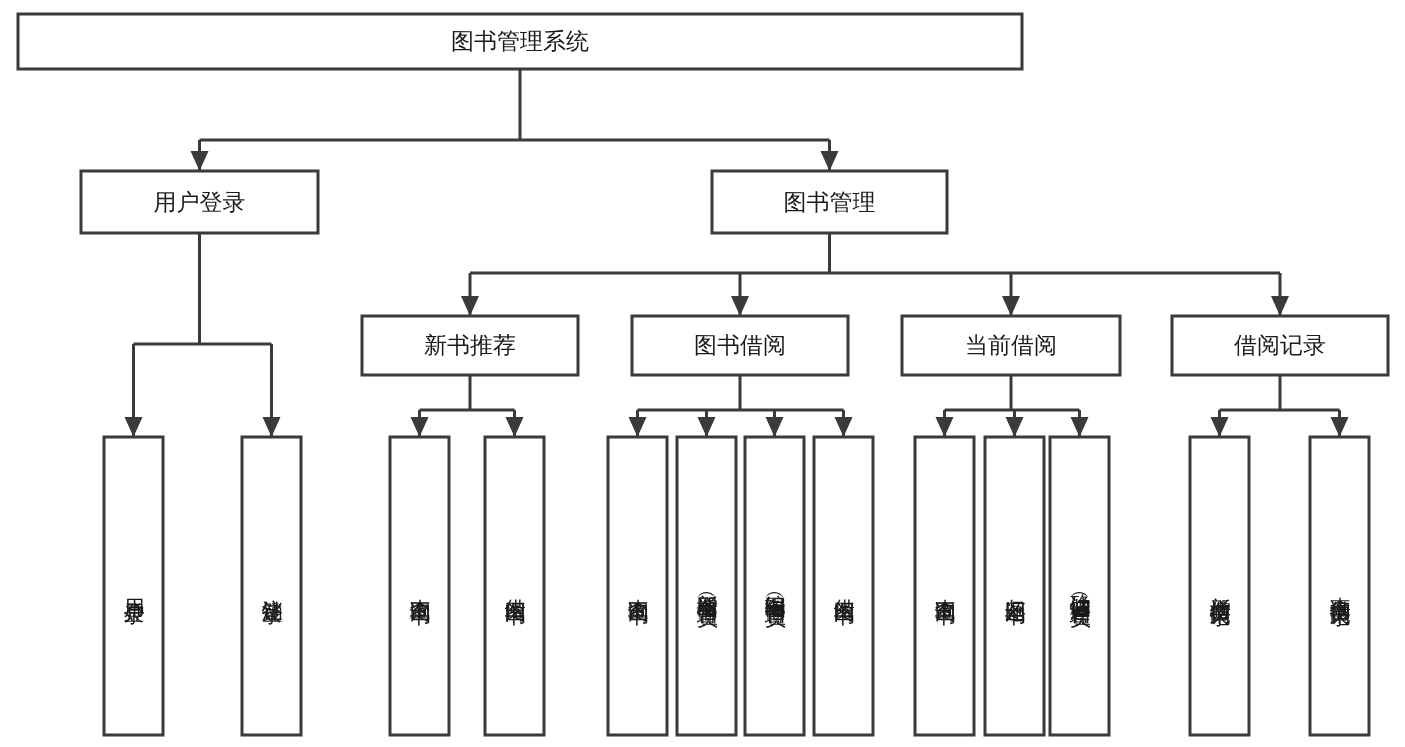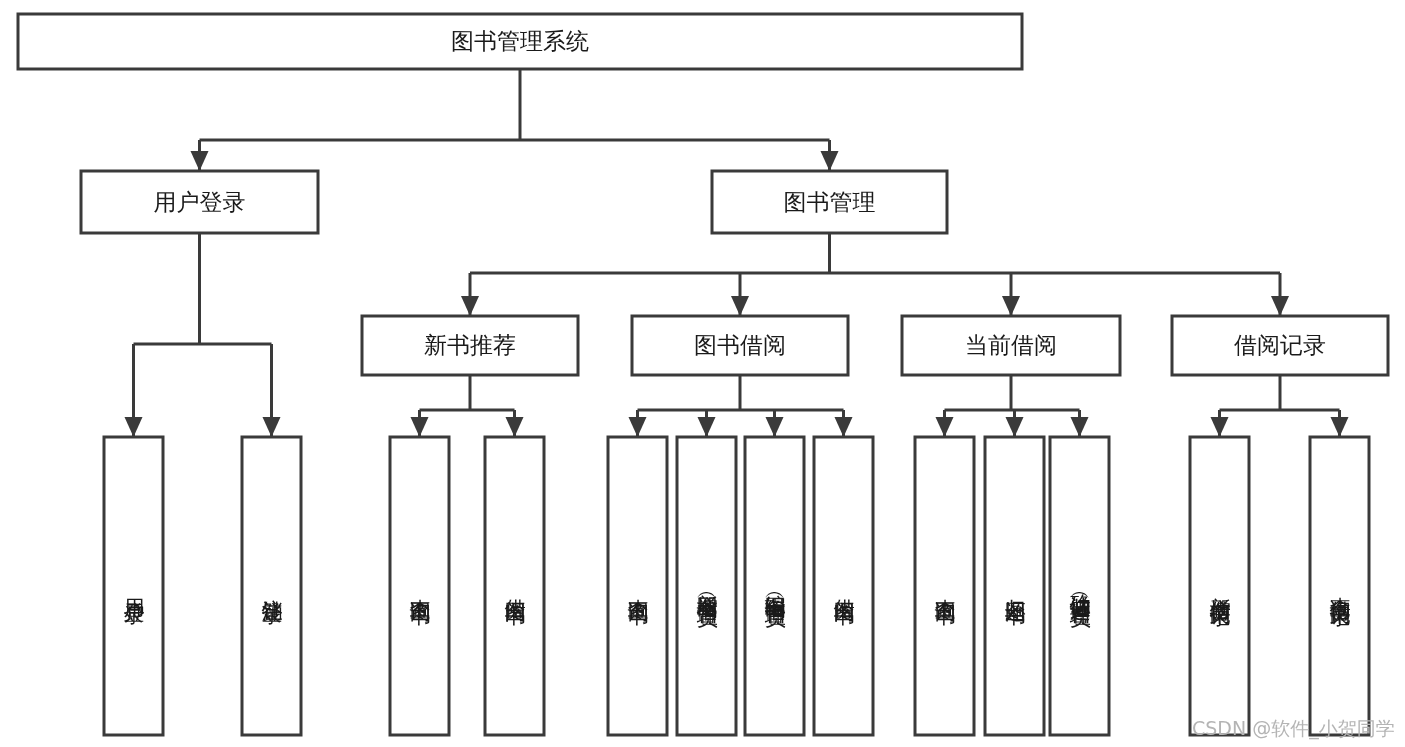--- a/index.html
+++ b/index.html
@@ -175,15 +175,14 @@
       <div class="leaf-label" style="left: 677px; top: 437px; width: 59px; height: 298px;">新增图书（管理员）</div>
       <div class="leaf-label" style="left: 745px; top: 437px; width: 59px; height: 298px;">编辑图书（管理员）</div>
       <div class="leaf-label" style="left: 814px; top: 437px; width: 59px; height: 298px;">借阅图书</div>
       <div class="leaf-label" style="left: 915px; top: 437px; width: 59px; height: 298px;">查询图书</div>
       <div class="leaf-label" style="left: 985px; top: 437px; width: 59px; height: 298px;">归还图书</div>
       <div class="leaf-label" style="left: 1050px; top: 437px; width: 59px; height: 298px;">确认归还（管理员）</div>
       <div class="leaf-label" style="left: 1190px; top: 437px; width: 59px; height: 298px;">新增借阅记录</div>
       <div class="leaf-label" style="left: 1310px; top: 437px; width: 59px; height: 298px;">查询借阅记录</div>
     </div>
 
-  <div class="watermark" style="left: 1192px; top: 716px;">CSDN @软件_小贺同学</div>
 
 </div>
 
 </body></html>

